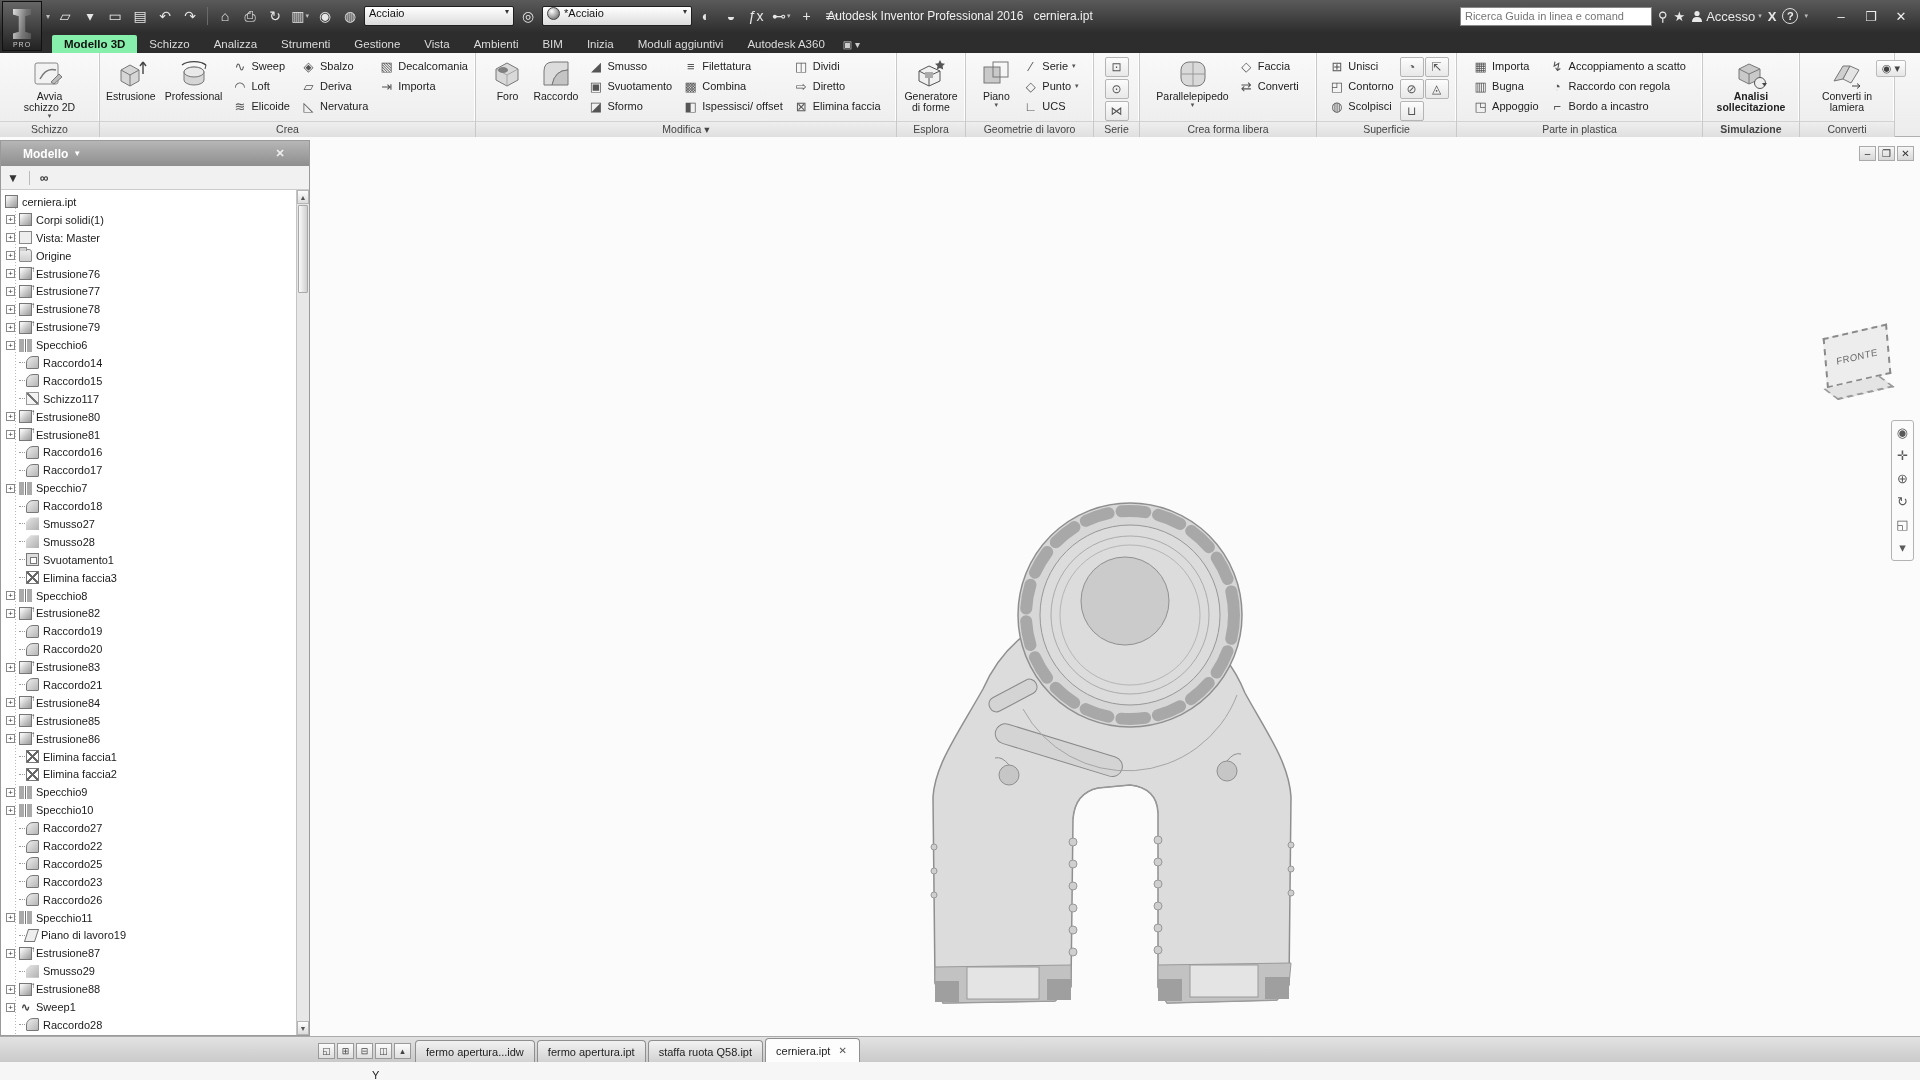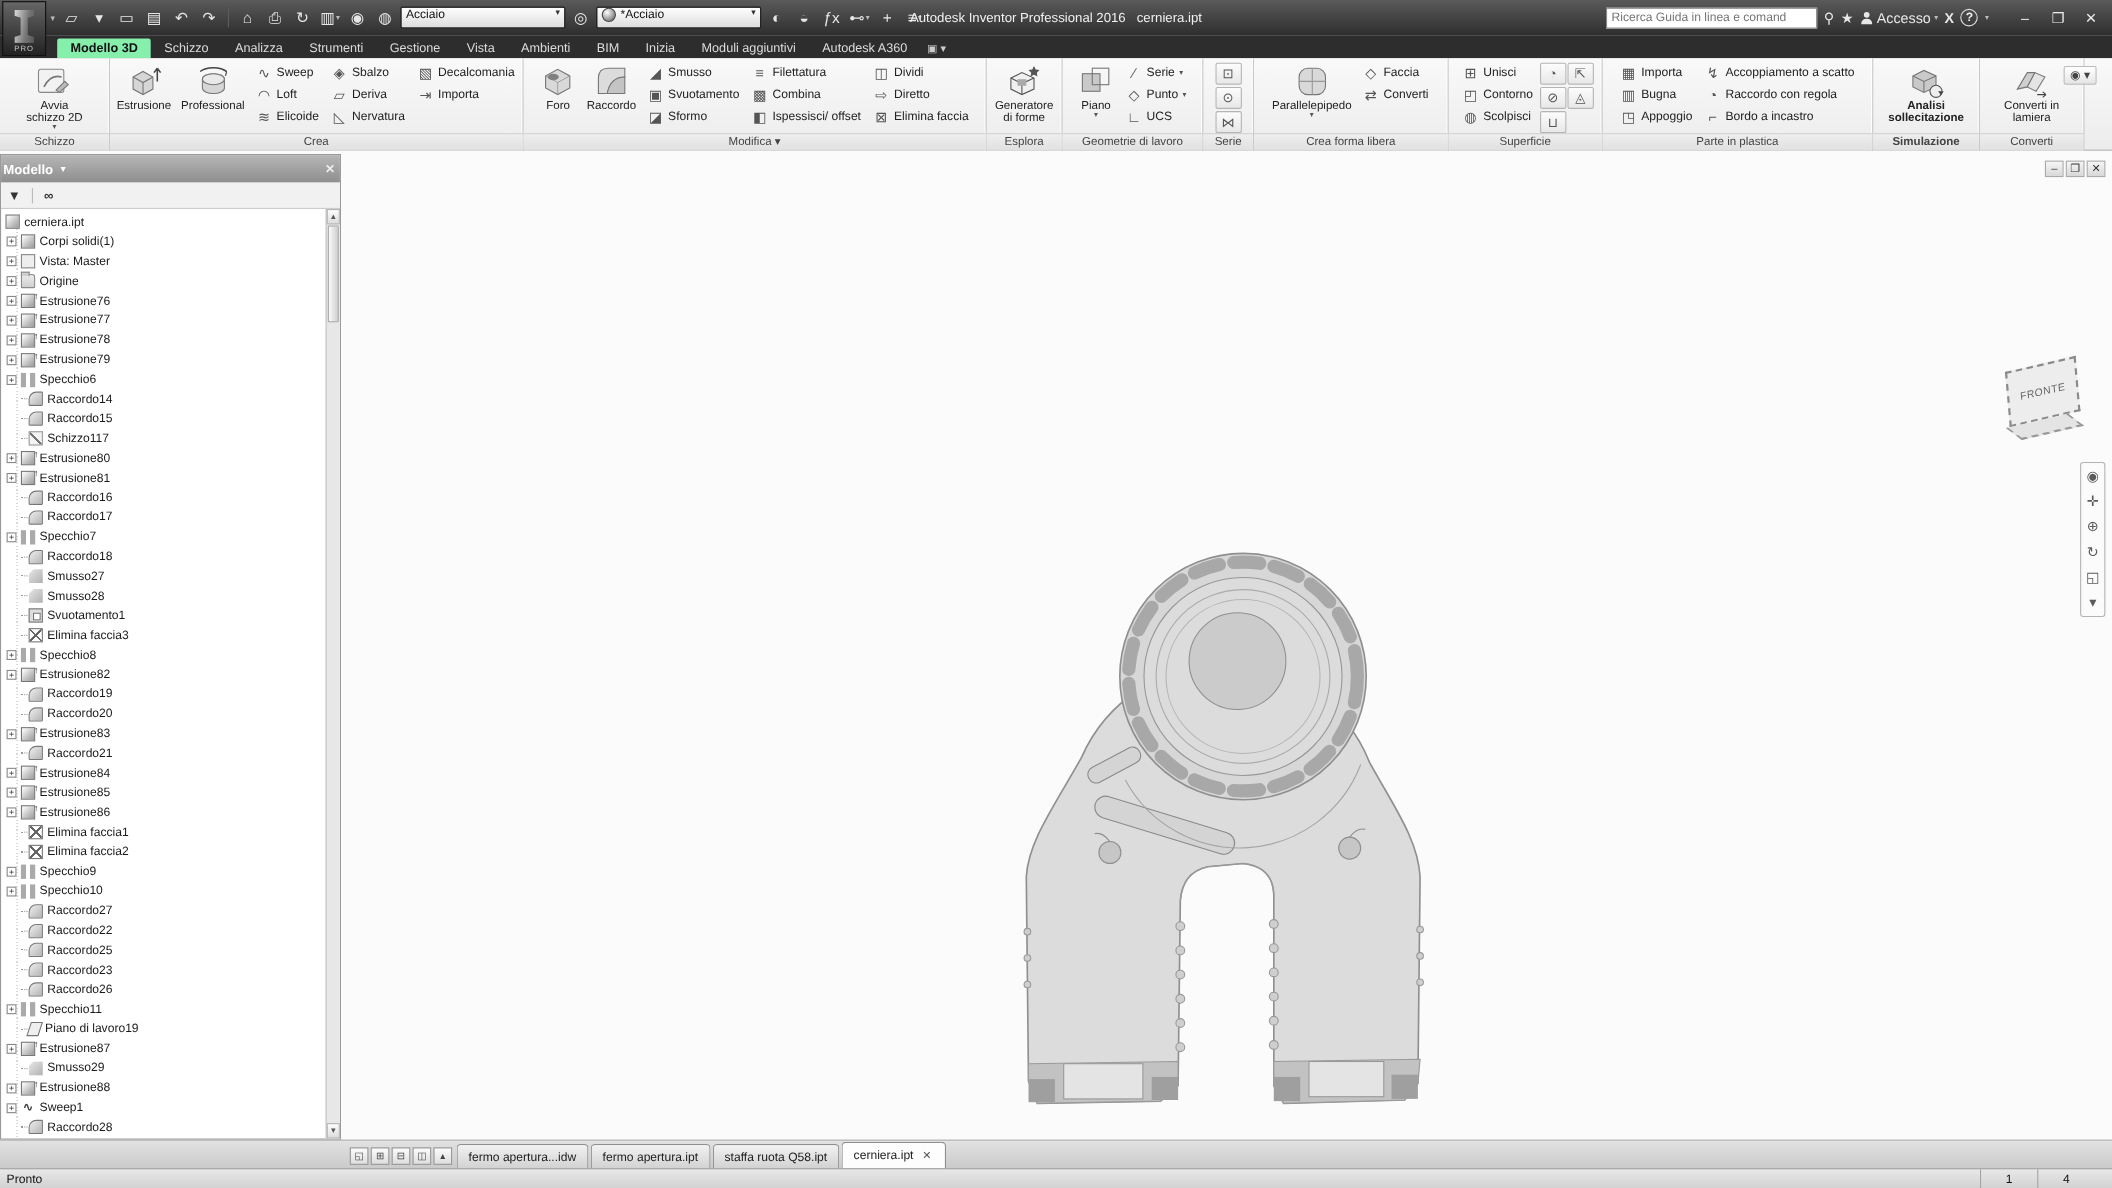--- a/index.html
+++ b/index.html
@@ -62,21 +62,21 @@
   .ricol { display:flex; flex-direction:column; gap:2px; padding-top:2px; }
   .ribox { width:24px; height:20px; border:1px solid #b5b5b5; background:linear-gradient(#fcfcfc,#e8e8e8);
     display:flex; align-items:center; justify-content:center; font-size:12px; color:#555; border-radius:2px; }
   .ribbon-collapse { position:absolute; right:14px; top:60px; font-size:11px; color:#444; border:1px solid #bbb;
     border-radius:2px; padding:1px 5px; background:linear-gradient(#fff,#e5e5e5); z-index:21; }
 
   
   .browser { position:absolute; left:0; top:140px; width:310px; height:896px; background:#fff;
     border:1px solid #9a9a9a; z-index:10; display:flex; flex-direction:column; }
   .bheader { height:25px; background:linear-gradient(#b6b6b6,#8e8e8e); display:flex; align-items:center;
-    padding:0 2px; color:#fff; font-weight:bold; font-size:12px; flex:none; }
+    padding:0 22px; color:#fff; font-weight:bold; font-size:12px; flex:none; }
   .bheader .arr { font-size:8px; margin-left:5px; }
   .bclose { margin-left:auto; color:#eee; font-size:11px; width:14px; text-align:center; }
   .btools { height:24px; background:#f1f1f1; border-bottom:1px solid #ccc; display:flex; align-items:center; gap:10px; padding:0 6px; flex:none; }
   .btool { font-size:12px; color:#333; }
   .btool-sep { width:1px; height:14px; background:#bbb; }
   .btree-wrap { flex:1; display:flex; overflow:hidden; }
   .btree { flex:1; padding:3px 0 0 4px; overflow:hidden; position:relative;
     background-image:repeating-linear-gradient(to bottom,#b9b9b9 0 1px,transparent 1px 3px);
     background-size:1px 100%; background-position:14px 12px; background-repeat:no-repeat; }
   .trow { height:17.9px; display:flex; align-items:center; white-space:nowrap; }
@@ -915,21 +915,13 @@
         <div class="dtab">
           <span>staffa ruota Q58.ipt</span>
         </div>
         <div class="dtab active">
           <span>cerniera.ipt</span>
           <span class="tclose">✕</span>
         </div>
       </div>
   </div>
 
-  <div class="statusbar">
-    <span class="st-msg">Pronto</span>
-    <div class="st-cells" id="stcells">
-        <div class="st-cell">1</div>
-        <div class="st-cell">4</div>
-      </div>
-    <div class="st-grip"></div>
-  </div>
 </div>
 
 </body></html>

